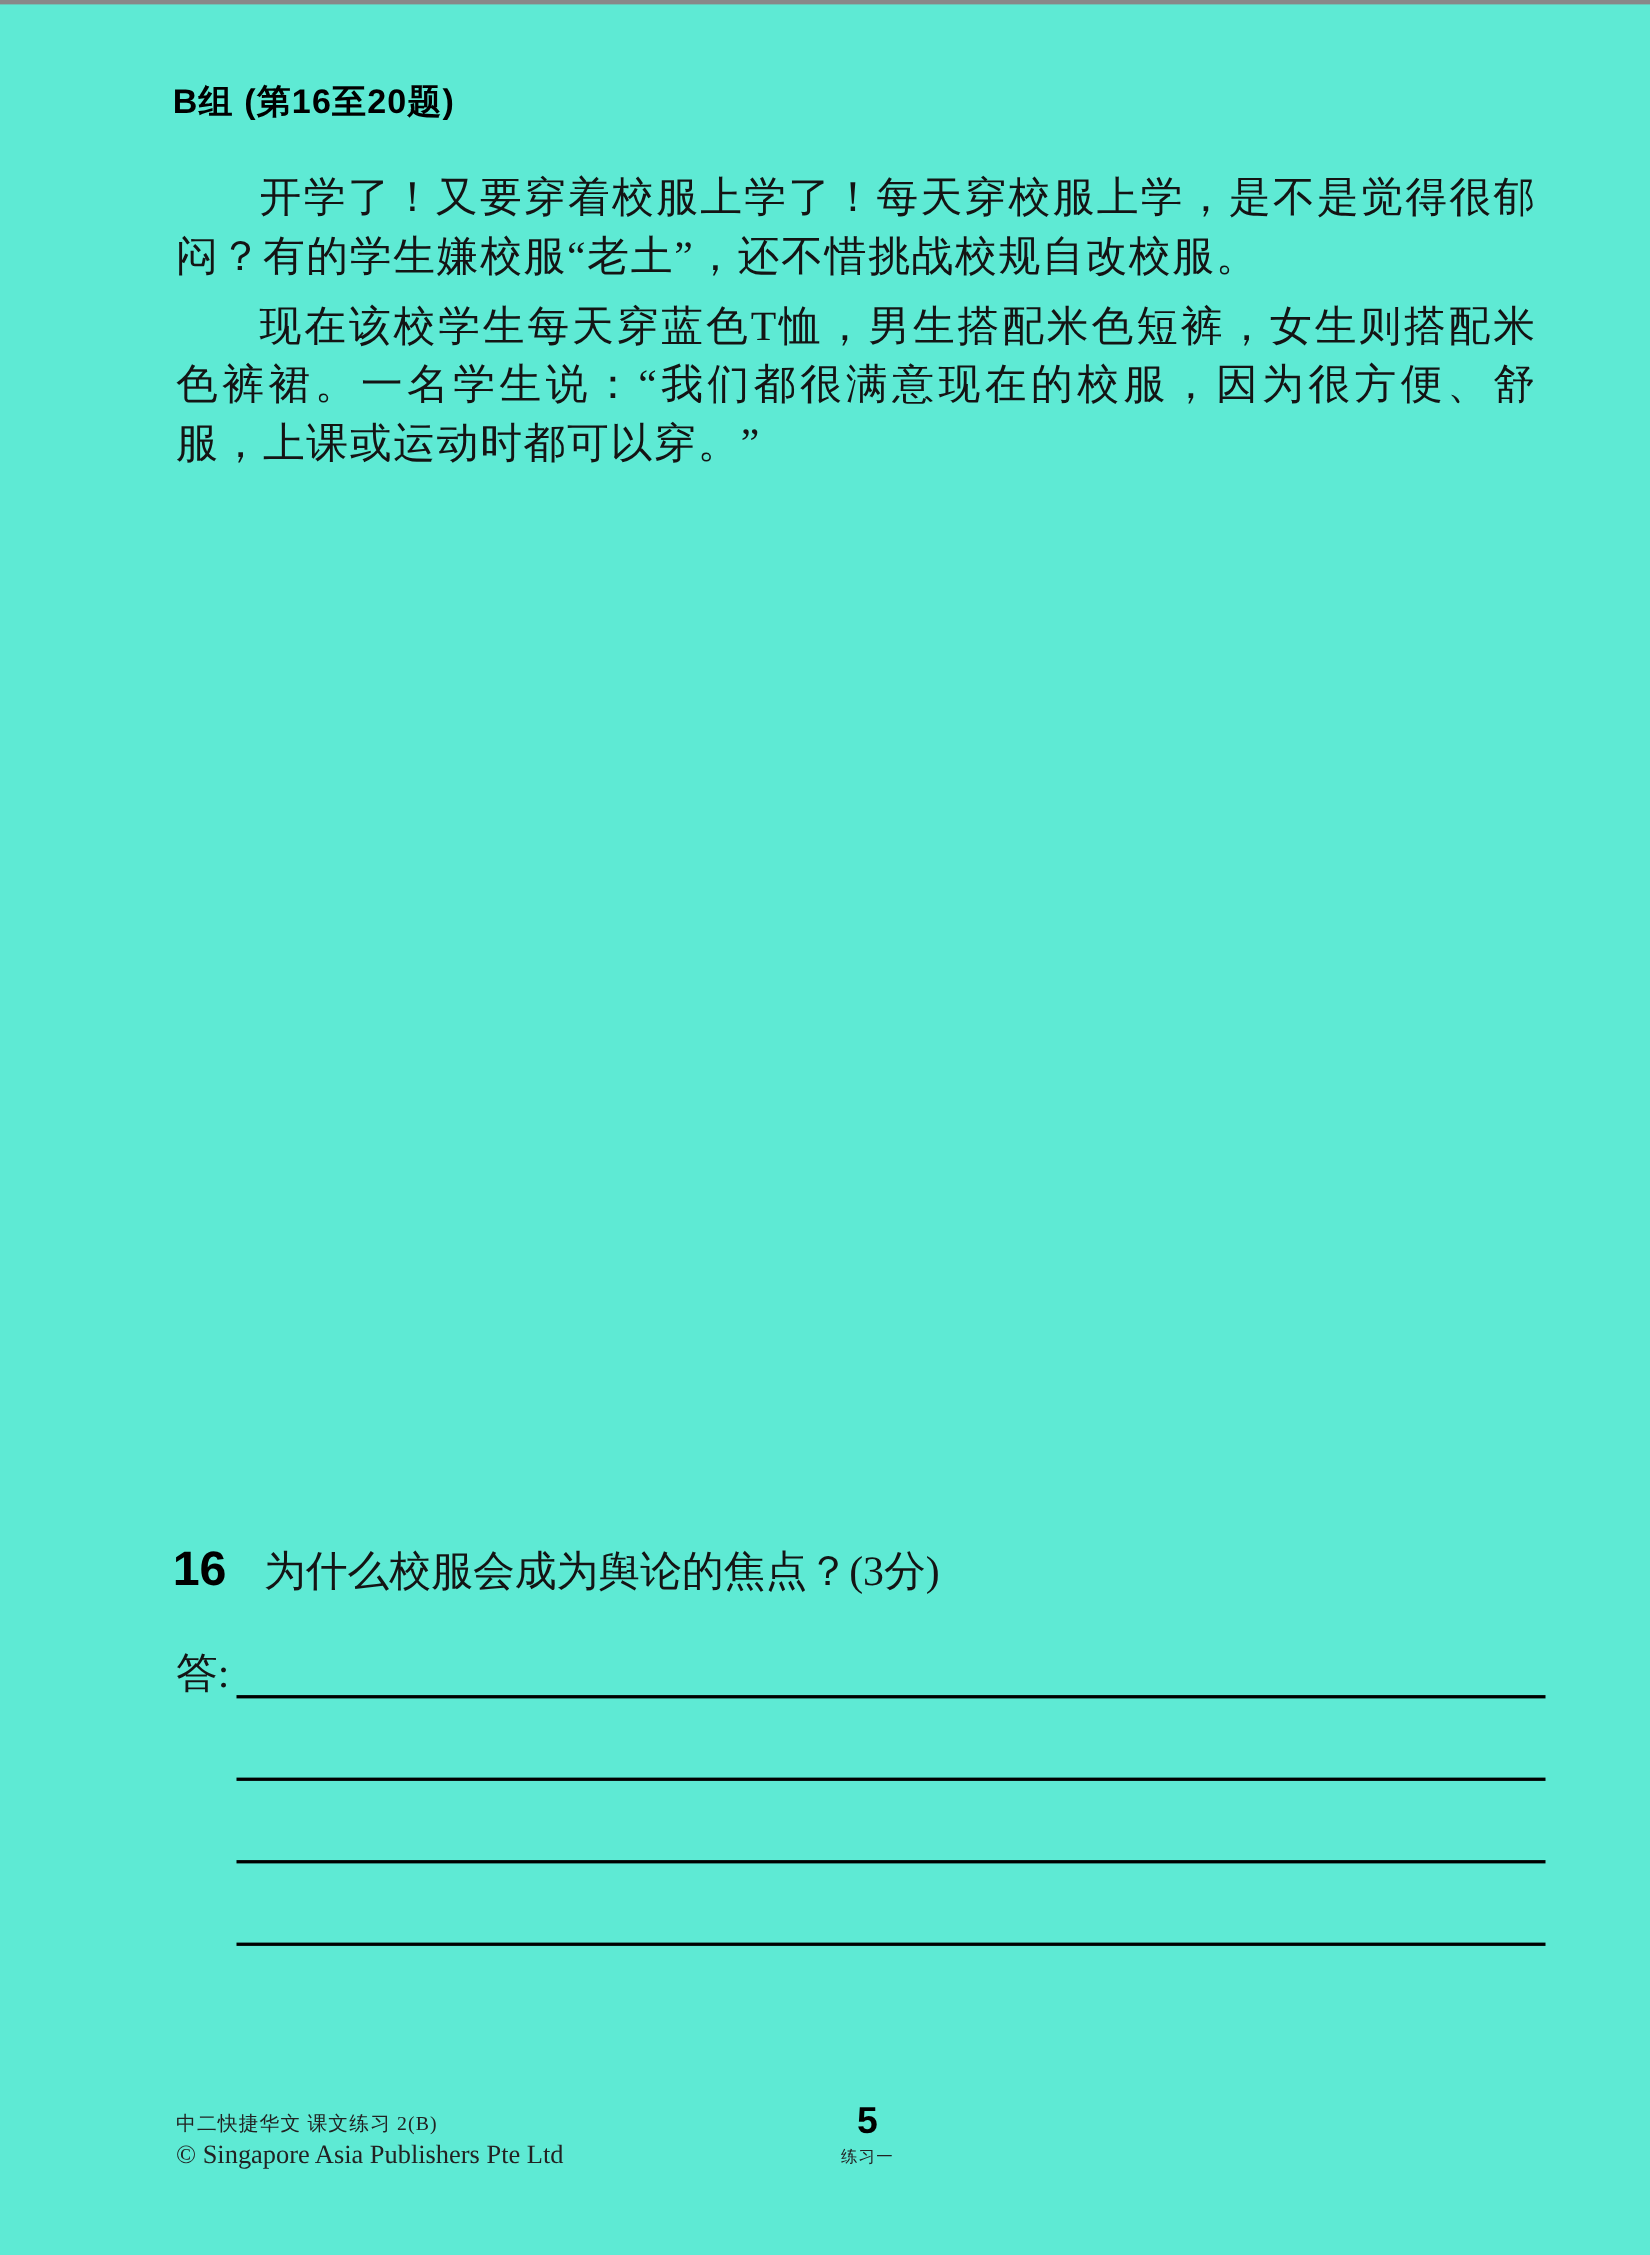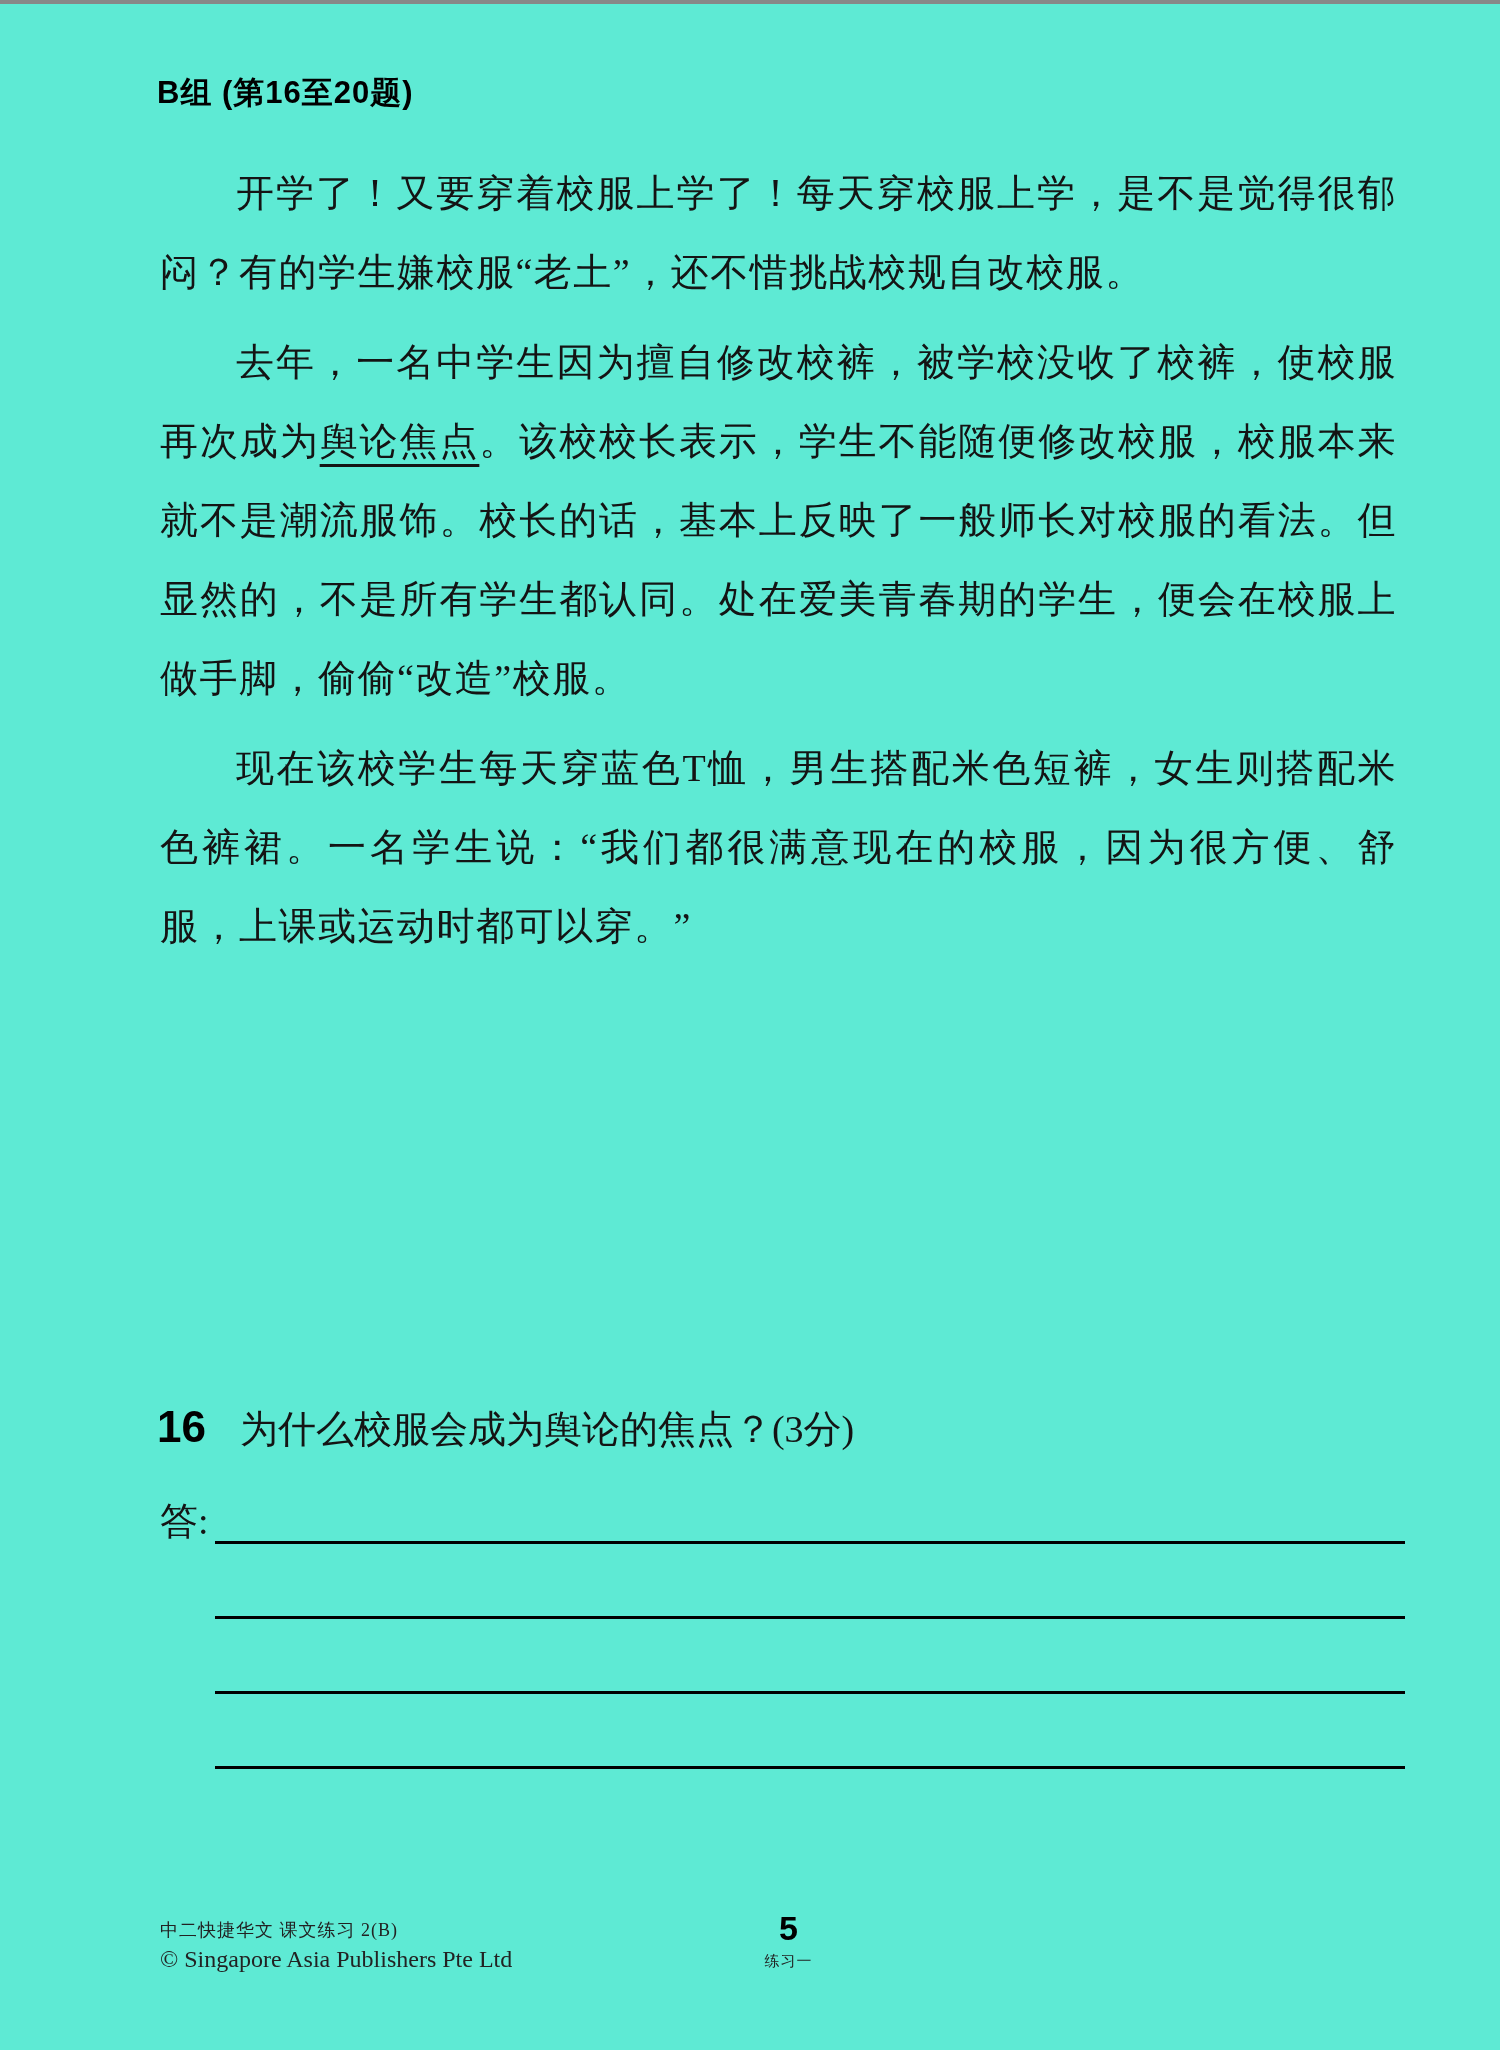--- a/index.html
+++ b/index.html
@@ -19,21 +19,21 @@
     font-weight:bold;font-size:31px;letter-spacing:1px;
     color:#000;
   }
   
   .passage{
     position:absolute;left:160px;top:150px;width:1237px;
   }
   .passage p{
     margin:0 0 11px 0;
     font-size:38px;
-    line-height:79px;
+    line-height:53px;
     text-indent:2em;
     text-align:justify;
     letter-spacing:1.5px;
     color:#141414;
   }
   .underlined{
     text-decoration:underline;
     text-decoration-thickness:3px;
     text-underline-offset:10px;
   }
@@ -86,21 +86,20 @@
 </style>
 </head>
 <body>
 
 <div class="page">
 
   <div class="section-header">B组 (第16至20题)</div>
 
   <div class="passage">
     <p>开学了！又要穿着校服上学了！每天穿校服上学，是不是觉得很郁闷？有的学生嫌校服“老土”，还不惜挑战校规自改校服。</p>
-    <p><span>去年，一名中学生因为擅自修改校裤，被学校没收了校裤，使校服再次成为</span><span class="underlined">舆论焦点</span><span>。该校校长表示，学生不能随便修改校服，校服本来就不是潮流服饰。校长的话，基本上反映了一般师长对校服的看法。但显然的，不是所有学生都认同。处在爱美青春期的学生，便会在校服上做手脚，偷偷“改造”校服。</span></p>
     <p>现在该校学生每天穿蓝色T恤，男生搭配米色短裤，女生则搭配米色裤裙。一名学生说：“我们都很满意现在的校服，因为很方便、舒服，上课或运动时都可以穿。”</p>
   </div>
 
   <div class="question-row">
     <span class="qnum">16</span><span class="qtext">为什么校服会成为舆论的焦点？(3分)</span>
   </div>
 
   <div class="answer-label">答:</div>
 
   <div class="answer-line line-1"></div>

